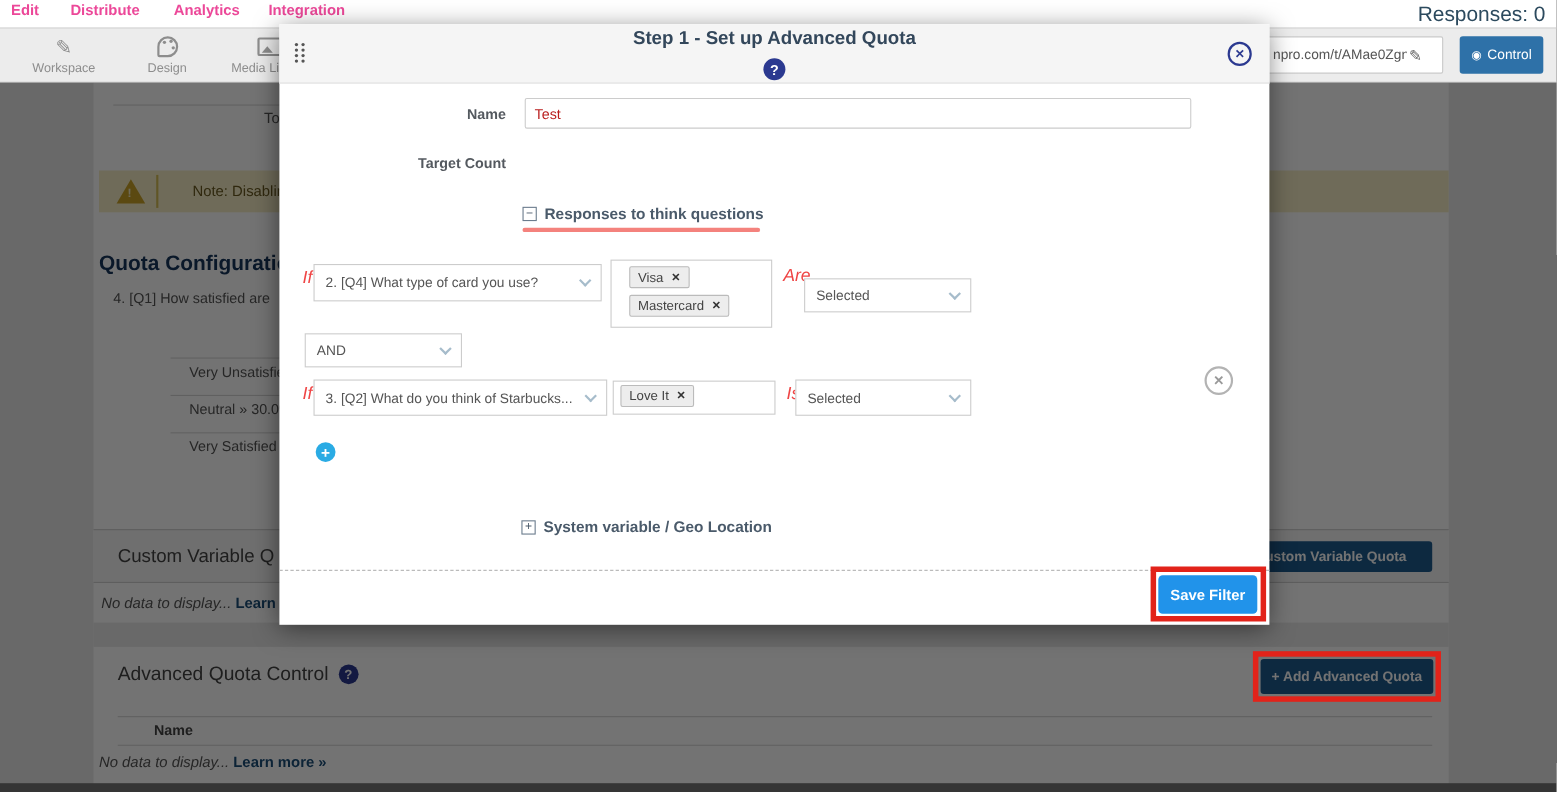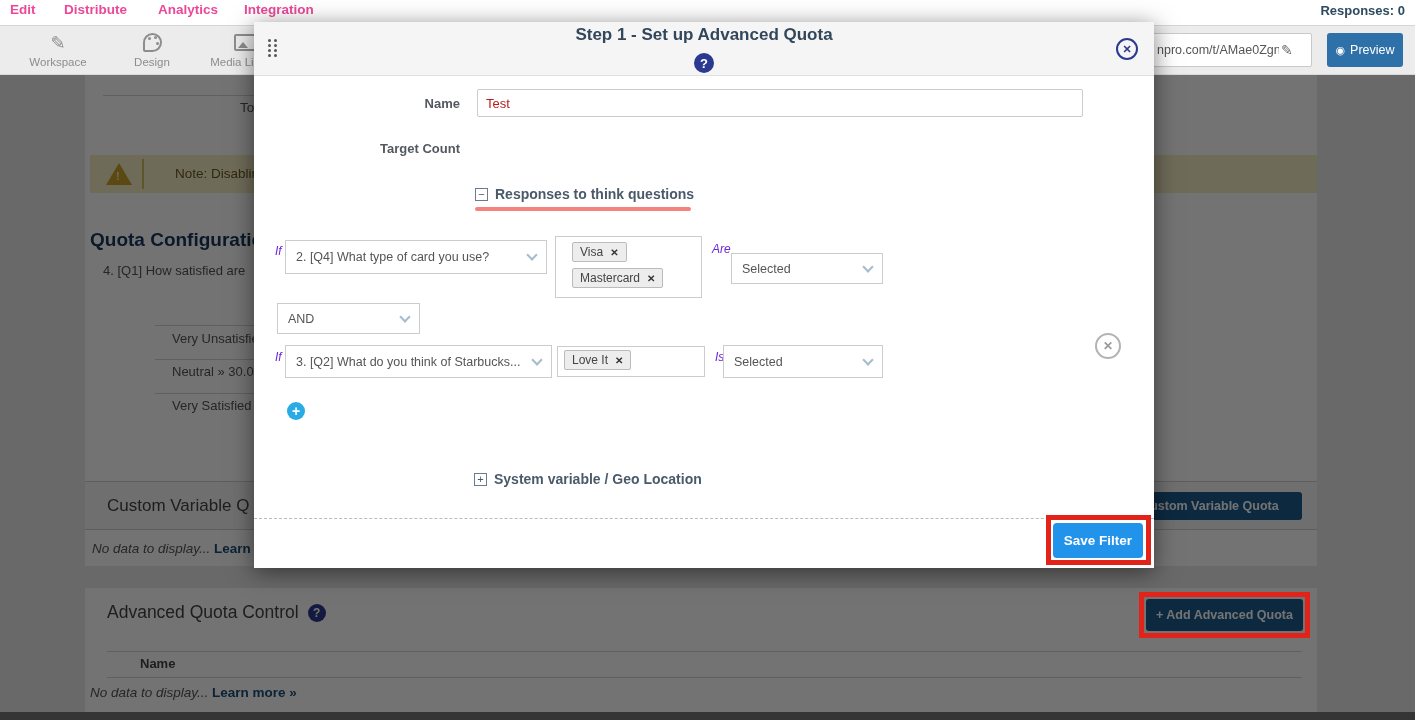--- a/index.html
+++ b/index.html
@@ -4,21 +4,21 @@
 <style>
   * { margin:0; padding:0; box-sizing:border-box; }
   html,body { width:1415px; height:720px; }
   body { font-family:"Liberation Sans", sans-serif; background:#e8e8e8; overflow:hidden; }
   .page { position:relative; width:1415px; height:720px; overflow:hidden; }
 
   
   .topnav { position:absolute; left:0; top:0; width:1415px; height:25px; background:#fff; z-index:4; }
   .navtab { position:absolute; top:2px; font-size:13.5px; font-weight:600; color:#ec4899; cursor:pointer; padding-bottom:18px;text-align:center; }
   .navtab.active { border-bottom:2px solid #1b87a5; }
-  .responses { position:absolute; top:3px; right:10px; font-size:13px; font-weight:700; color:#2c4a5e; }
+  .responses { position:absolute; top:3px; right:10px; font-size:19px; font-weight:400; color:#2c4a5e; }
 
   
   .toolbar { position:absolute; left:0; top:25px; width:1415px; height:50px; background:#ececec; border-top:1px solid #d5d5d5; border-bottom:1px solid #d9d9d9; z-index:4; }
   .tool { position:absolute; top:5px; width:96px; text-align:center; color:#8d8d8d; cursor:pointer; }
   .tool .glyph { display:block; height:24px; font-size:18px; line-height:24px; }
   .tool .tlabel { display:block; font-size:11.5px; margin-top:1px; }
   .icon-palette { display:inline-block; width:19px; height:19px; border:2px solid #8d8d8d; border-radius:50% 50% 50% 2px; position:relative; margin-top:2px; }
   .icon-palette i { position:absolute; width:3px; height:3px; border-radius:50%; background:#8d8d8d; }
   .icon-media { display:inline-block; width:22px; height:17px; border:2px solid #8d8d8d; border-radius:2px; position:relative; margin-top:3px; }
   .icon-media i { position:absolute; left:2px; bottom:1px; width:0; height:0; border-left:5px solid transparent; border-right:5px solid transparent; border-bottom:6px solid #8d8d8d; }
@@ -57,21 +57,21 @@
   .mtitle { position:absolute; left:0; top:0; width:900px; height:54px; display:flex; align-items:center; justify-content:center; gap:8px; font-size:17px; font-weight:bold; color:#33475b;flex-direction:column; }
   .qmark { display:inline-flex; width:20px; height:20px; border-radius:50%; background:#2b3990; color:#fff; font-size:13px; font-weight:bold; align-items:center; justify-content:center; cursor:pointer; }
   .mclose { position:absolute; right:16px; top:16px; width:22px; height:22px; border:2px solid #2b3990; border-radius:50%; color:#2b3990; font-size:11px; font-weight:bold; display:flex; align-items:center; justify-content:center; cursor:pointer; }
   .dots { position:absolute; left:14px; top:17px; display:grid; grid-template-columns:6px 6px; grid-auto-rows:5px; cursor:move; }
   .dots i { width:3px; height:3px; border-radius:50%; background:#555; }
   .mlabel { position:absolute; width:206px; text-align:right; font-size:13px; font-weight:bold; color:#54595f; }
   .minput { position:absolute; height:28px; border:1px solid #ccc; border-radius:2px; font-size:13px; color:#b91c1c; padding:0 8px; font-family:"Liberation Sans",sans-serif; outline:none; }
   .secthead { position:absolute; display:flex; align-items:center; gap:7px; font-size:14px; font-weight:bold; color:#4a5a6a; cursor:pointer; white-space:nowrap; }
   .boxicon { display:inline-flex; width:13px; height:13px; border:1px solid #6b7c8d; font-size:11px; line-height:11px; align-items:center; justify-content:center; font-weight:normal; }
   .redline { position:absolute; height:4px; background:#f4827d; border-radius:2px; }
-  .cond-label { position:absolute; font-size:12px; font-style:italic; color:#6d28d9; }
+  .cond-label { position:absolute; font-size:16px; font-style:italic; color:#ef4444; }
   .dd { position:absolute; background:#fff; border:1px solid #ccc; display:flex; align-items:center; justify-content:space-between; padding:0 10px; font-size:12.5px; color:#555; cursor:pointer; white-space:nowrap; }
   .chev { width:8px; height:8px; border-left:2px solid #a6bccb; border-bottom:2px solid #a6bccb; transform:rotate(-45deg); margin-top:-4px; flex:none; margin-left:8px; }
   .tagsbox { position:absolute; border:1px solid #ccc; padding:5px 6px; display:flex; flex-direction:column; gap:6px; align-items:flex-start; background:#fff; }
   .tag { display:inline-flex; align-items:center; gap:7px; background:#ededed; border:1px solid #bbb; border-radius:2px; padding:2px 7px; font-size:12px; color:#444; }
   .tag .x { font-size:10px; font-weight:bold; color:#333; cursor:pointer; }
   .removec { position:absolute; width:26px; height:26px; border:2px solid #b3b3b3; border-radius:50%; color:#999; font-size:12px; font-weight:bold; display:flex; align-items:center; justify-content:center; cursor:pointer; }
   .plusc { position:absolute; width:18px; height:18px; background:#2aabe4; border-radius:50%; color:#fff; font-size:14px; font-weight:bold; display:flex; align-items:center; justify-content:center; line-height:16px; cursor:pointer; }
   .dashed { position:absolute; left:0; top:496px; width:900px; border-top:1px dashed #bbb; }
   .savebtn { position:absolute; left:799px; top:501px; width:90px; height:35px; background:#2193ea; border:0; border-radius:4px; color:#fff; font-size:13.5px; font-weight:bold; font-family:"Liberation Sans",sans-serif; cursor:pointer; }
 
@@ -155,21 +155,21 @@
     <div class="tool" style="left:197px;">
       <span class="glyph"><span class="icon-media"><i></i></span></span>
       <span class="tlabel">Media Library</span>
     </div>
     <div class="urlbox">
       <input value="npro.com/t/AMae0Zgn" style="">
       <span class="pencil">✎</span>
     </div>
     <button class="preview-btn">
       <span class="eye">◉</span>
-      <span>Preview</span>
+      <span>Control</span>
     </button>
   </div>
 
   <div class="modal">
     <div class="mhead">
       <div class="dots">
           <i></i>
           <i></i>
           <i></i>
           <i></i>

